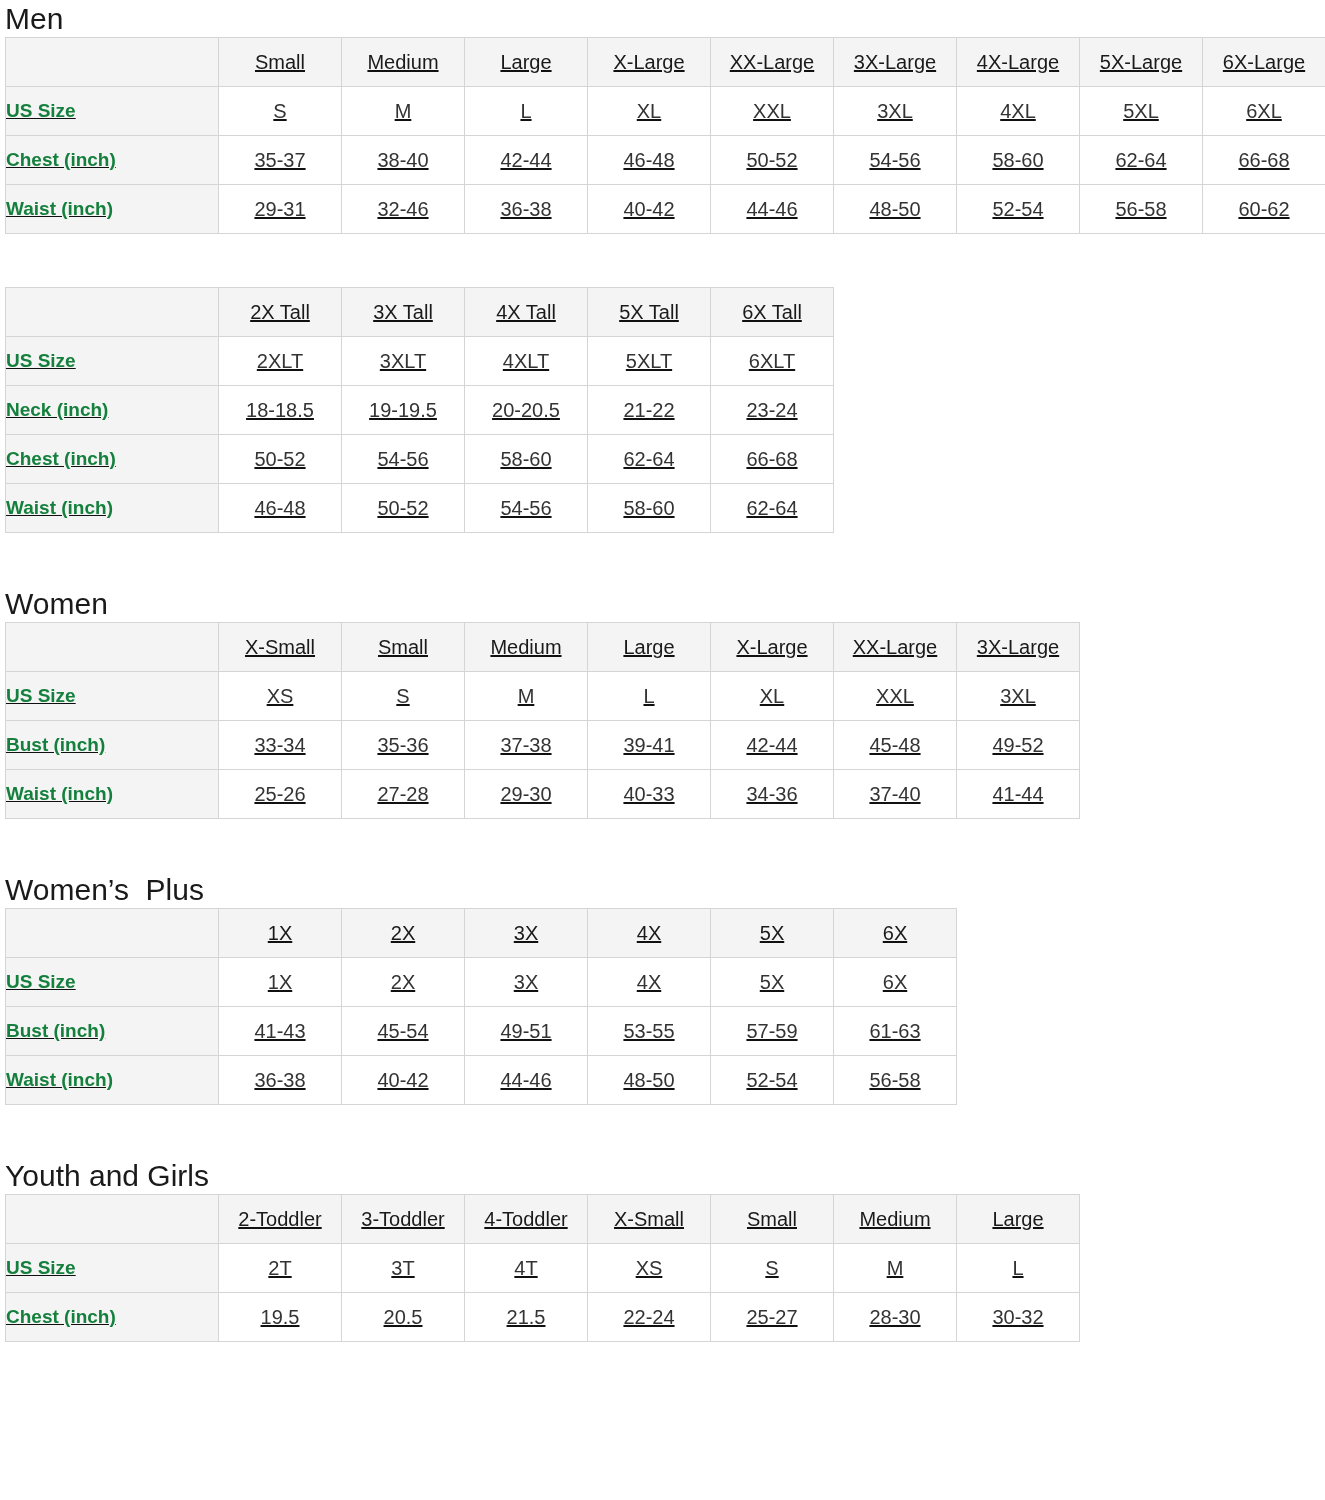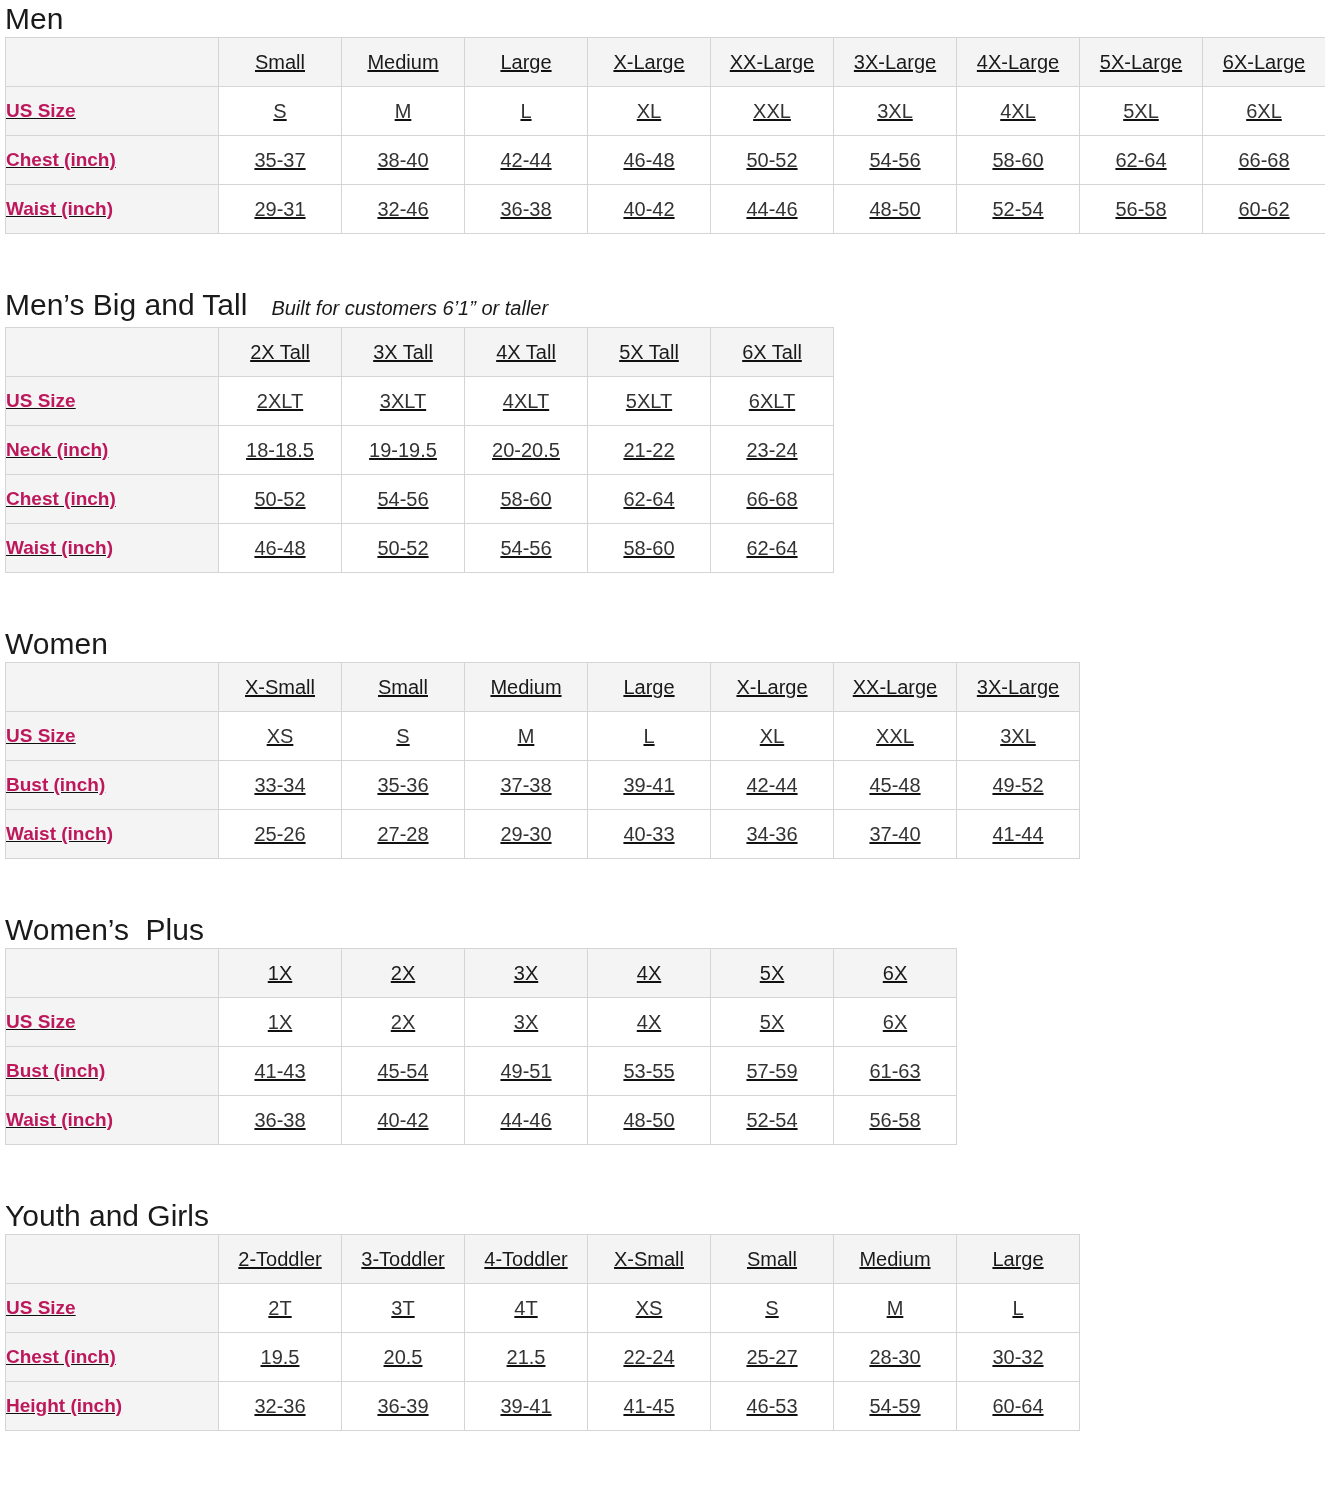--- a/index.html
+++ b/index.html
@@ -48,21 +48,21 @@
     background: #f4f4f4;
     font-weight: 400;
     font-size: 20px;
     color: #1a1a1a;
     text-align: center;
   }
   th.row-label {
     background: #f4f4f4;
     font-weight: 700;
     font-size: 19px;
-    color: #be185d;
+    color: #15803d;
     text-align: left;
     padding-left: 19px;
   }
   td.value-cell {
     font-size: 20px;
     color: #333333;
     text-align: center;
     background: #ffffff;
   }
 </style>
@@ -133,21 +133,20 @@
             <td class="value-cell">44-46</td>
             <td class="value-cell">48-50</td>
             <td class="value-cell">52-54</td>
             <td class="value-cell">56-58</td>
             <td class="value-cell">60-62</td>
           </tr>
         </tbody>
       </table>
     </section>
     <section class="section">
-      <h2 class="heading"><span class="title">Men’s Big and Tall</span><span class="subtitle">Built for customers 6’1” or taller</span></h2>
       <table class="size-table" style="width: 828px;">
         <colgroup>
           <col style="width:213px">
           <col style="width:123px">
           <col style="width:123px">
           <col style="width:123px">
           <col style="width:123px">
           <col style="width:123px">
         </colgroup>
         <thead>
@@ -348,26 +347,16 @@
           <tr>
             <th class="row-label">Chest (inch)</th>
             <td class="value-cell">19.5</td>
             <td class="value-cell">20.5</td>
             <td class="value-cell">21.5</td>
             <td class="value-cell">22-24</td>
             <td class="value-cell">25-27</td>
             <td class="value-cell">28-30</td>
             <td class="value-cell">30-32</td>
           </tr>
-          <tr>
-            <th class="row-label">Height (inch)</th>
-            <td class="value-cell">32-36</td>
-            <td class="value-cell">36-39</td>
-            <td class="value-cell">39-41</td>
-            <td class="value-cell">41-45</td>
-            <td class="value-cell">46-53</td>
-            <td class="value-cell">54-59</td>
-            <td class="value-cell">60-64</td>
-          </tr>
         </tbody>
       </table>
     </section>
   </div>
 
 </body></html>

